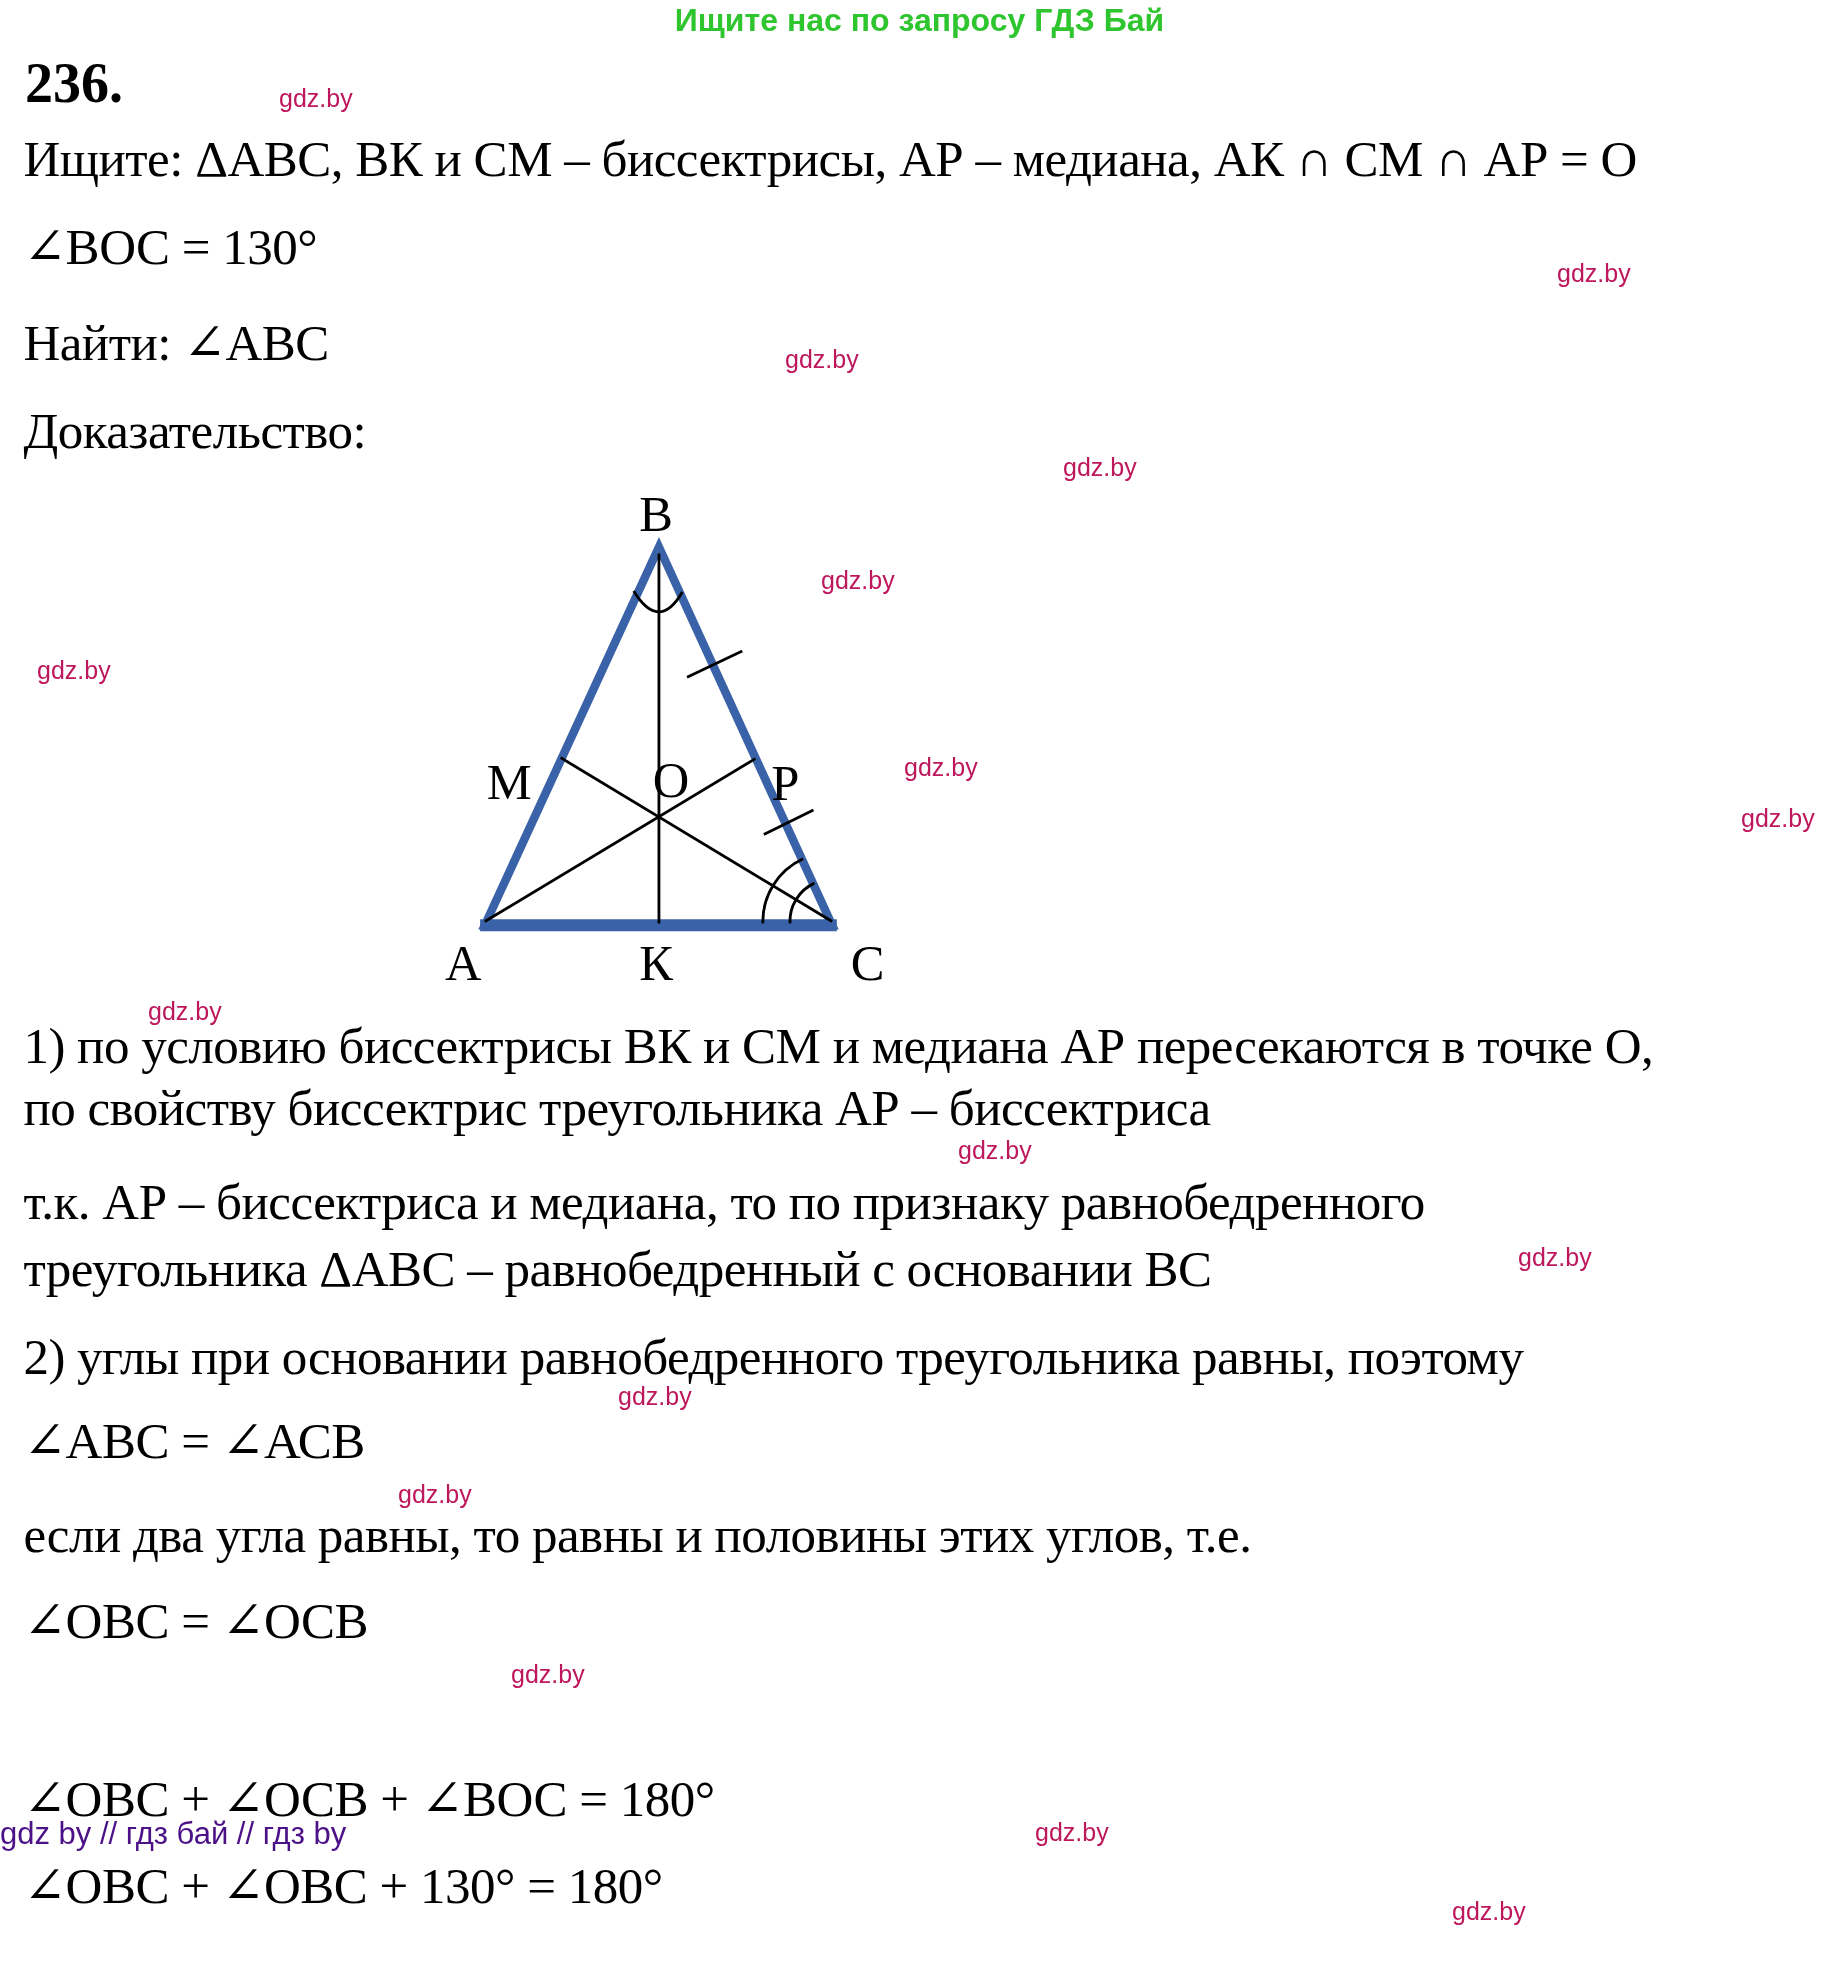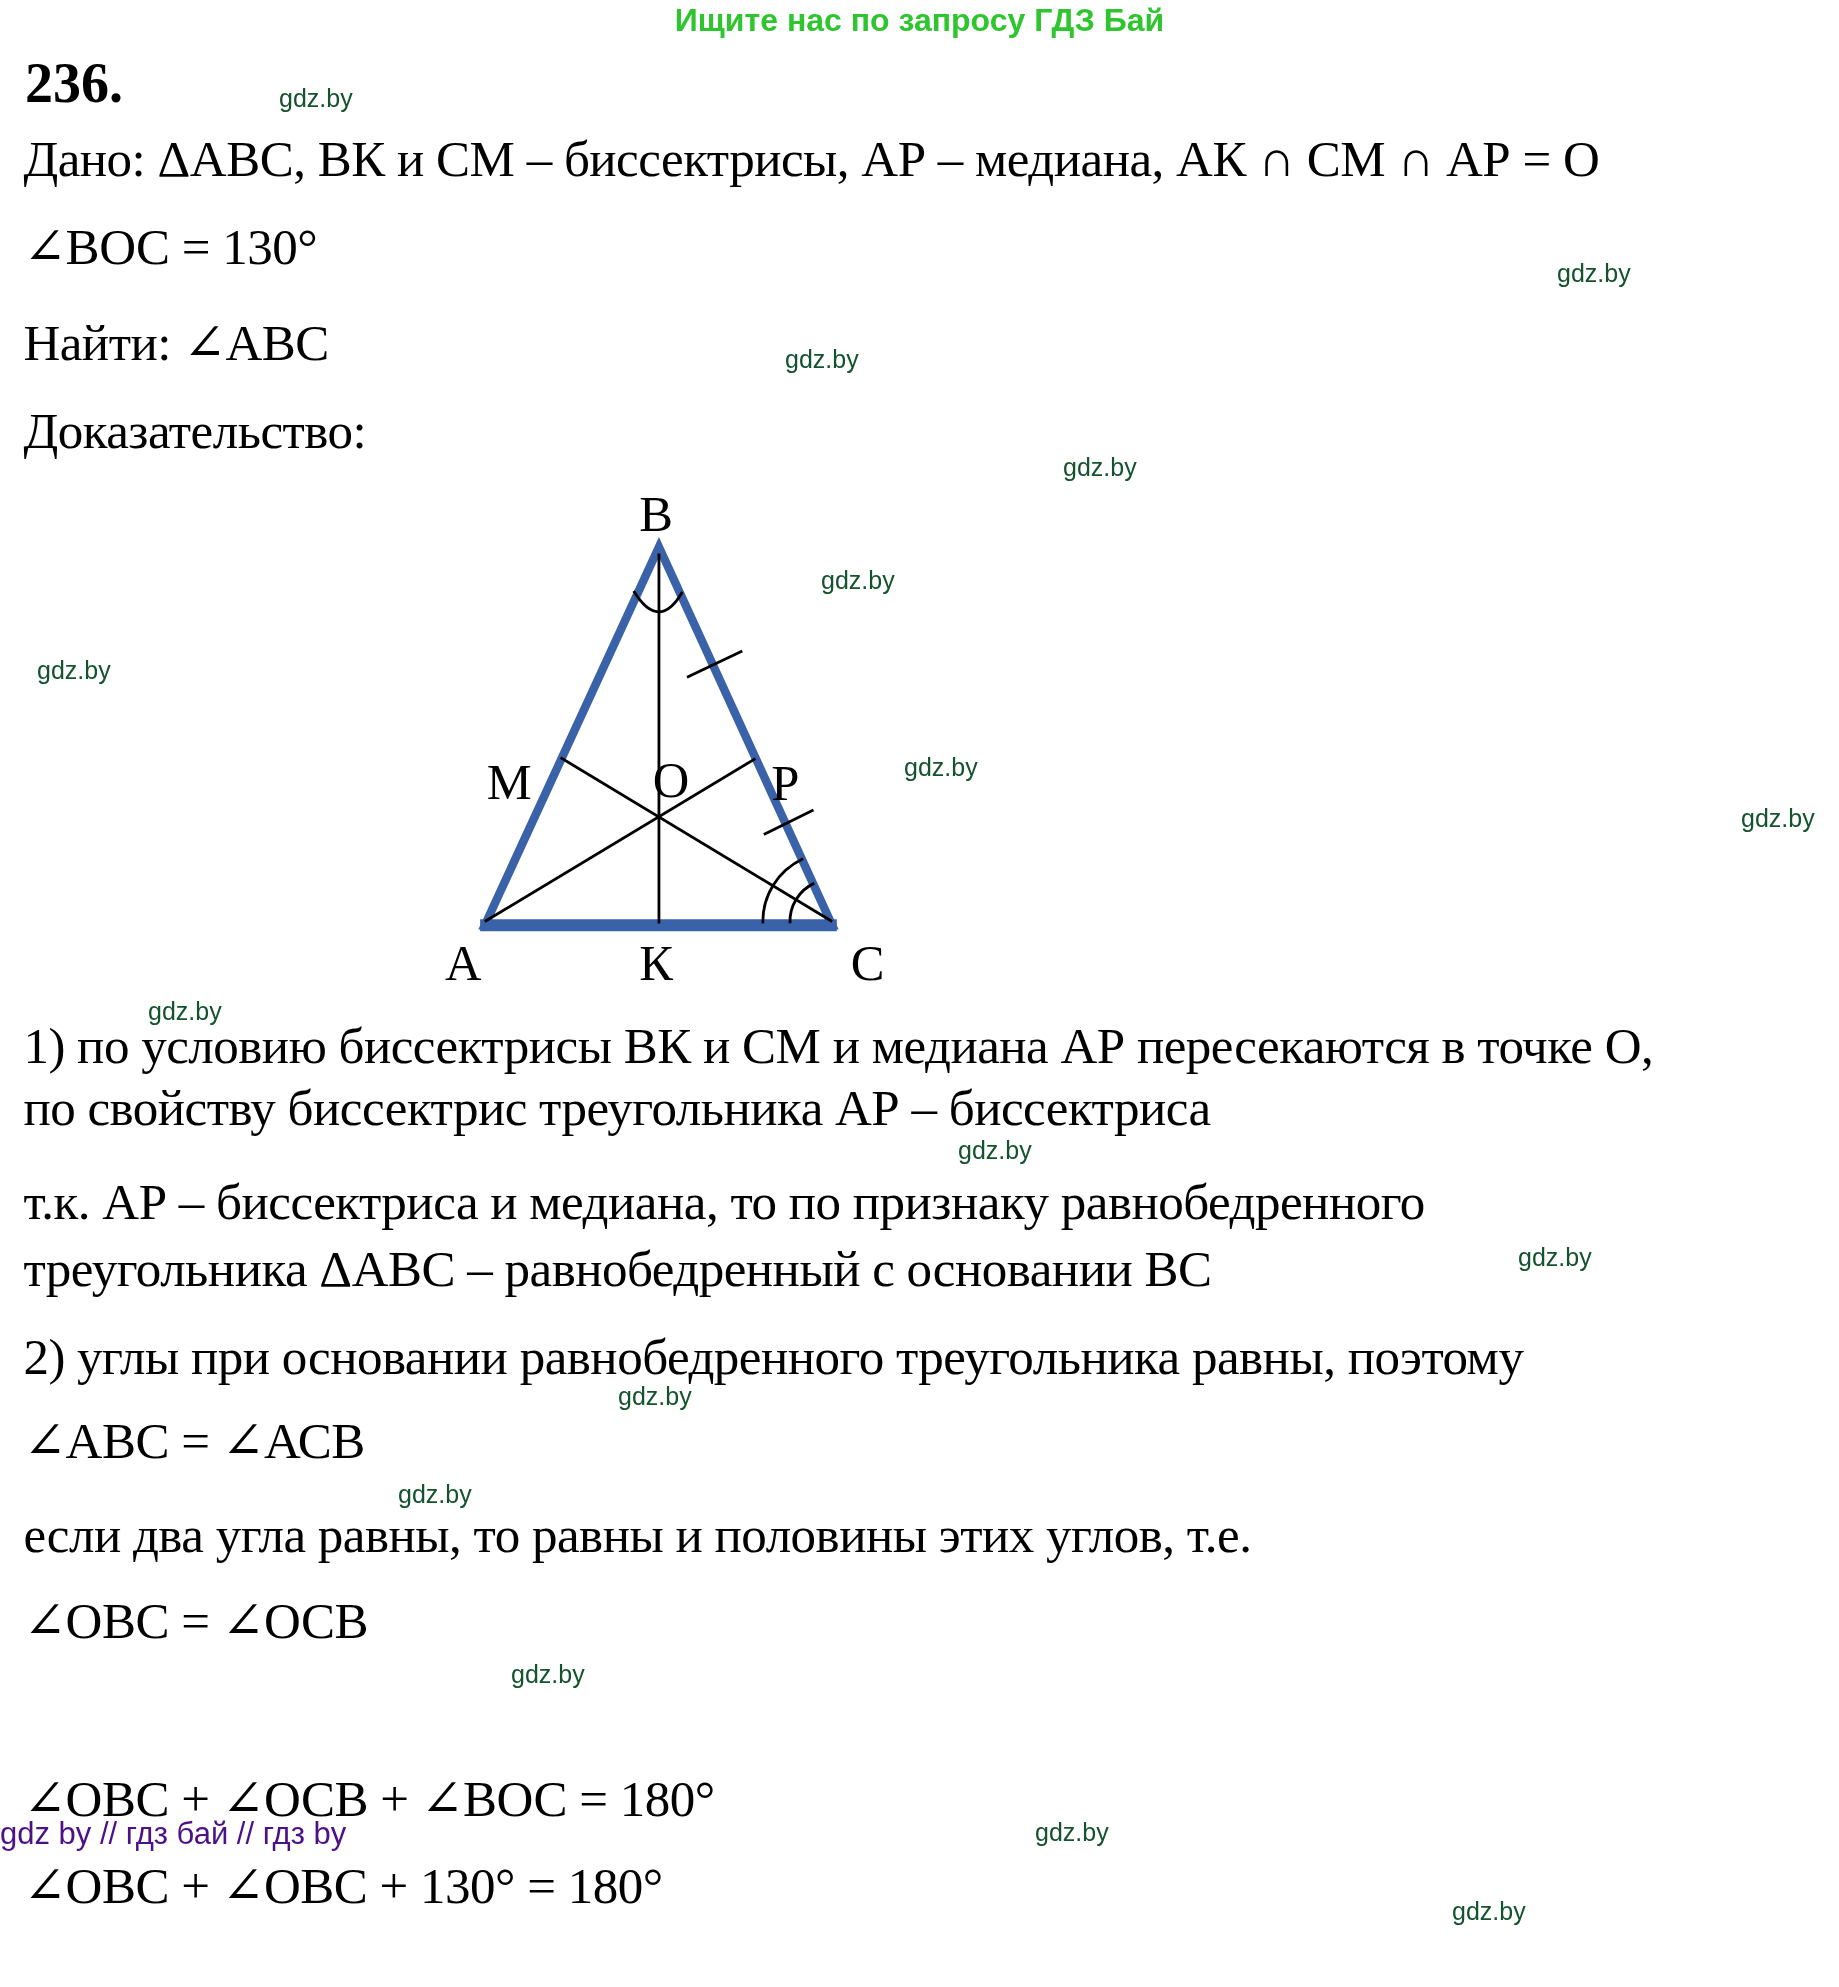--- a/index.html
+++ b/index.html
@@ -15,21 +15,21 @@
   .problem-number{
     position:absolute;left:25px;top:32px;
     font-size:56px;font-weight:700;white-space:nowrap;margin-top:19px;
   }
   .line{
     position:absolute;left:23.4px;font-size:51px;line-height:1.15;
     letter-spacing:-0.5px;white-space:nowrap;
   }
   .wm{
     position:absolute;font-family:"Liberation Sans","DejaVu Sans",sans-serif;
-    font-size:25px;color:#14532d;white-space:nowrap;
+    font-size:25px;color:#be185d;white-space:nowrap;
   }
   .footer{
     position:absolute;top:1816px;left:0;width:100%;text-align:left;
     font-family:"Liberation Sans","DejaVu Sans",sans-serif;
     font-size:31px;font-weight:500;color:#4c1187;white-space:nowrap;
   }
   .diagram{position:absolute;left:394px;top:483px;}
   .diagram text{
     font-family:"Liberation Serif","DejaVu Serif",serif;
     font-size:54px;fill:#000;text-anchor:middle;
@@ -37,21 +37,21 @@
 </style>
 </head>
 <body>
 
 <div class="page">
 
   <div class="banner">Ищите нас по запросу ГДЗ Бай</div>
 
   <div class="problem-number">236.</div>
 
-  <div class="line" style="top:130px">Дано: ΔАВС, ВК и СМ – биссектрисы, АР – медиана, АК ∩ СМ ∩ АР = О</div>
+  <div class="line" style="top:130px">Ищите: ΔАВС, ВК и СМ – биссектрисы, АР – медиана, АК ∩ СМ ∩ АР = О</div>
   <div class="line" style="top:218px">∠ВОС = 130°</div>
   <div class="line" style="top:402px">Доказательство:</div>
   <div class="line" style="top:314px">Найти: ∠АВС</div>
 
   <svg class="diagram" width="543" height="525" viewBox="420 515 580 560">
 
     <polygon points="703,583 517,987 888,987" fill="none" stroke="#3a62a8" stroke-width="9"></polygon>
     <line x1="512" y1="987" x2="893" y2="987" stroke="#3a62a8" stroke-width="13"></line>
 
     <line x1="703" y1="590" x2="703" y2="985" stroke="#000" stroke-width="3"></line>

